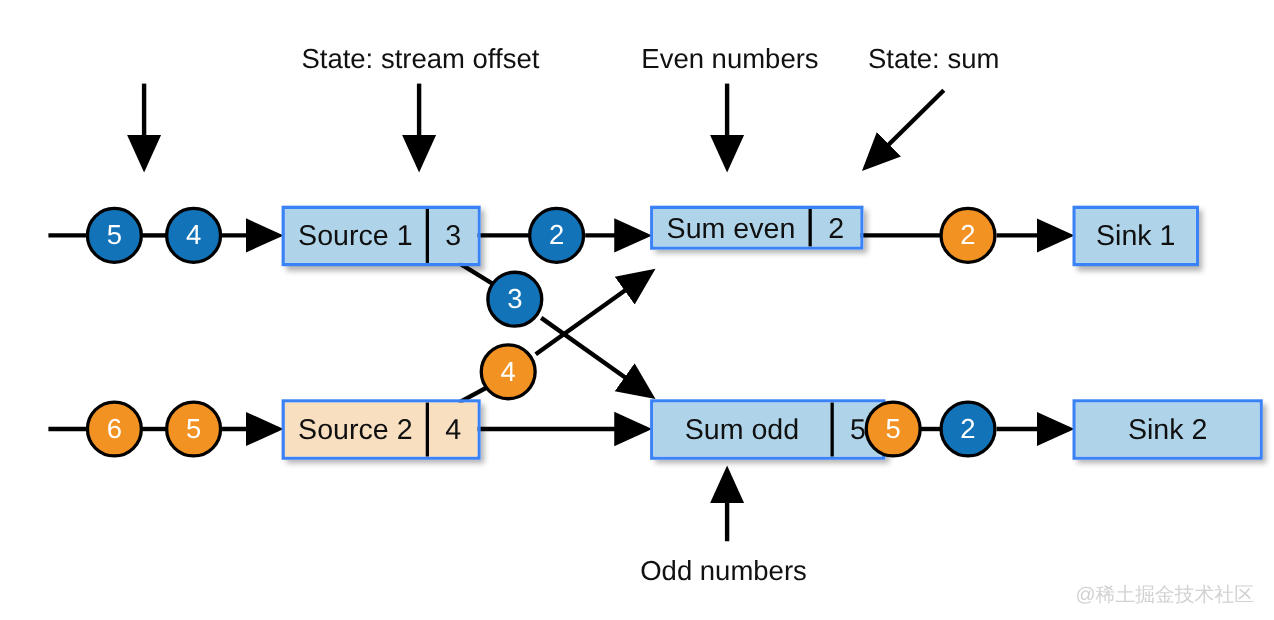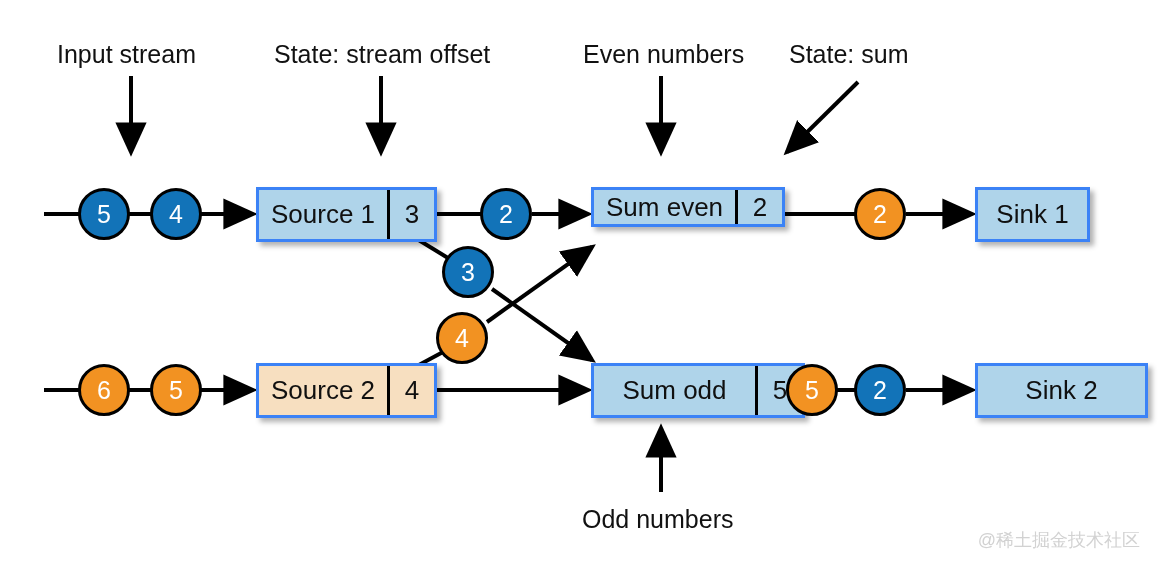--- a/index.html
+++ b/index.html
@@ -107,21 +107,20 @@
 
     <line x1="417" y1="239" x2="448" y2="258" stroke="#000" stroke-width="4"></line>
 
     <line x1="492" y1="289" x2="592" y2="360" stroke="#000" stroke-width="4" marker-end="url(#ah)"></line>
 
     <line x1="417" y1="366" x2="443" y2="352" stroke="#000" stroke-width="4"></line>
 
     <line x1="487" y1="322" x2="592" y2="247" stroke="#000" stroke-width="4" marker-end="url(#ah)"></line>
   </svg>
 
-  <div class="caption" style="left:57px;top:40px;">Input stream</div>
   <div class="caption" style="left:274px;top:40px;">State: stream offset</div>
   <div class="caption" style="left:789px;top:40px;">State: sum</div>
   <div class="caption" style="left:583px;top:40px;">Even numbers</div>
   <div class="caption" style="left:582px;top:505px;text-align:right;">Odd numbers</div>
 
   <div class="circle c-blue" style="left:78px;top:188px;width:52px;height:52px;">
     <span>5</span>
   </div>
   <div class="circle c-blue" style="left:150px;top:188px;width:52px;height:52px;">
     <span>4</span>

